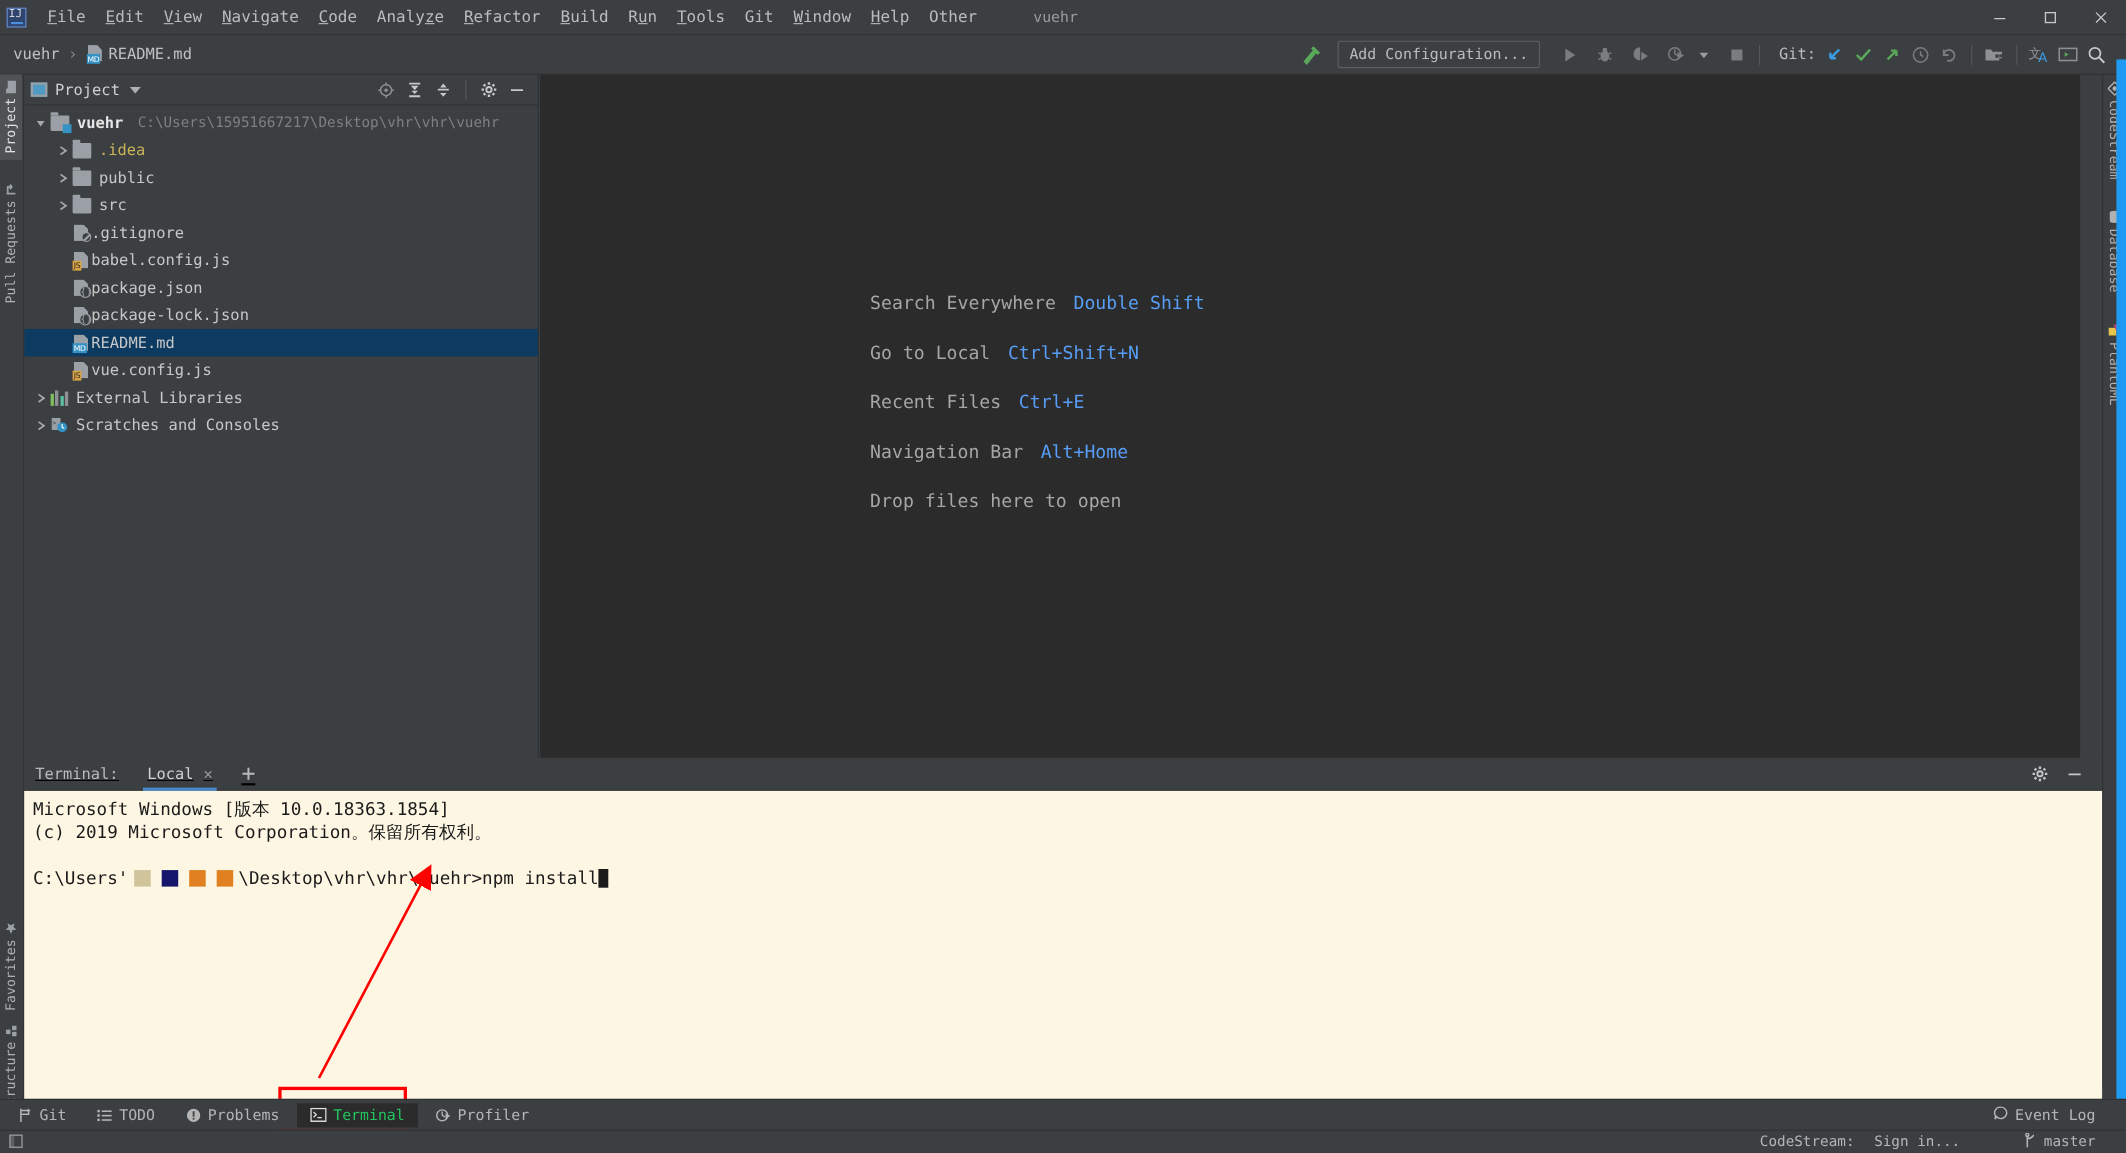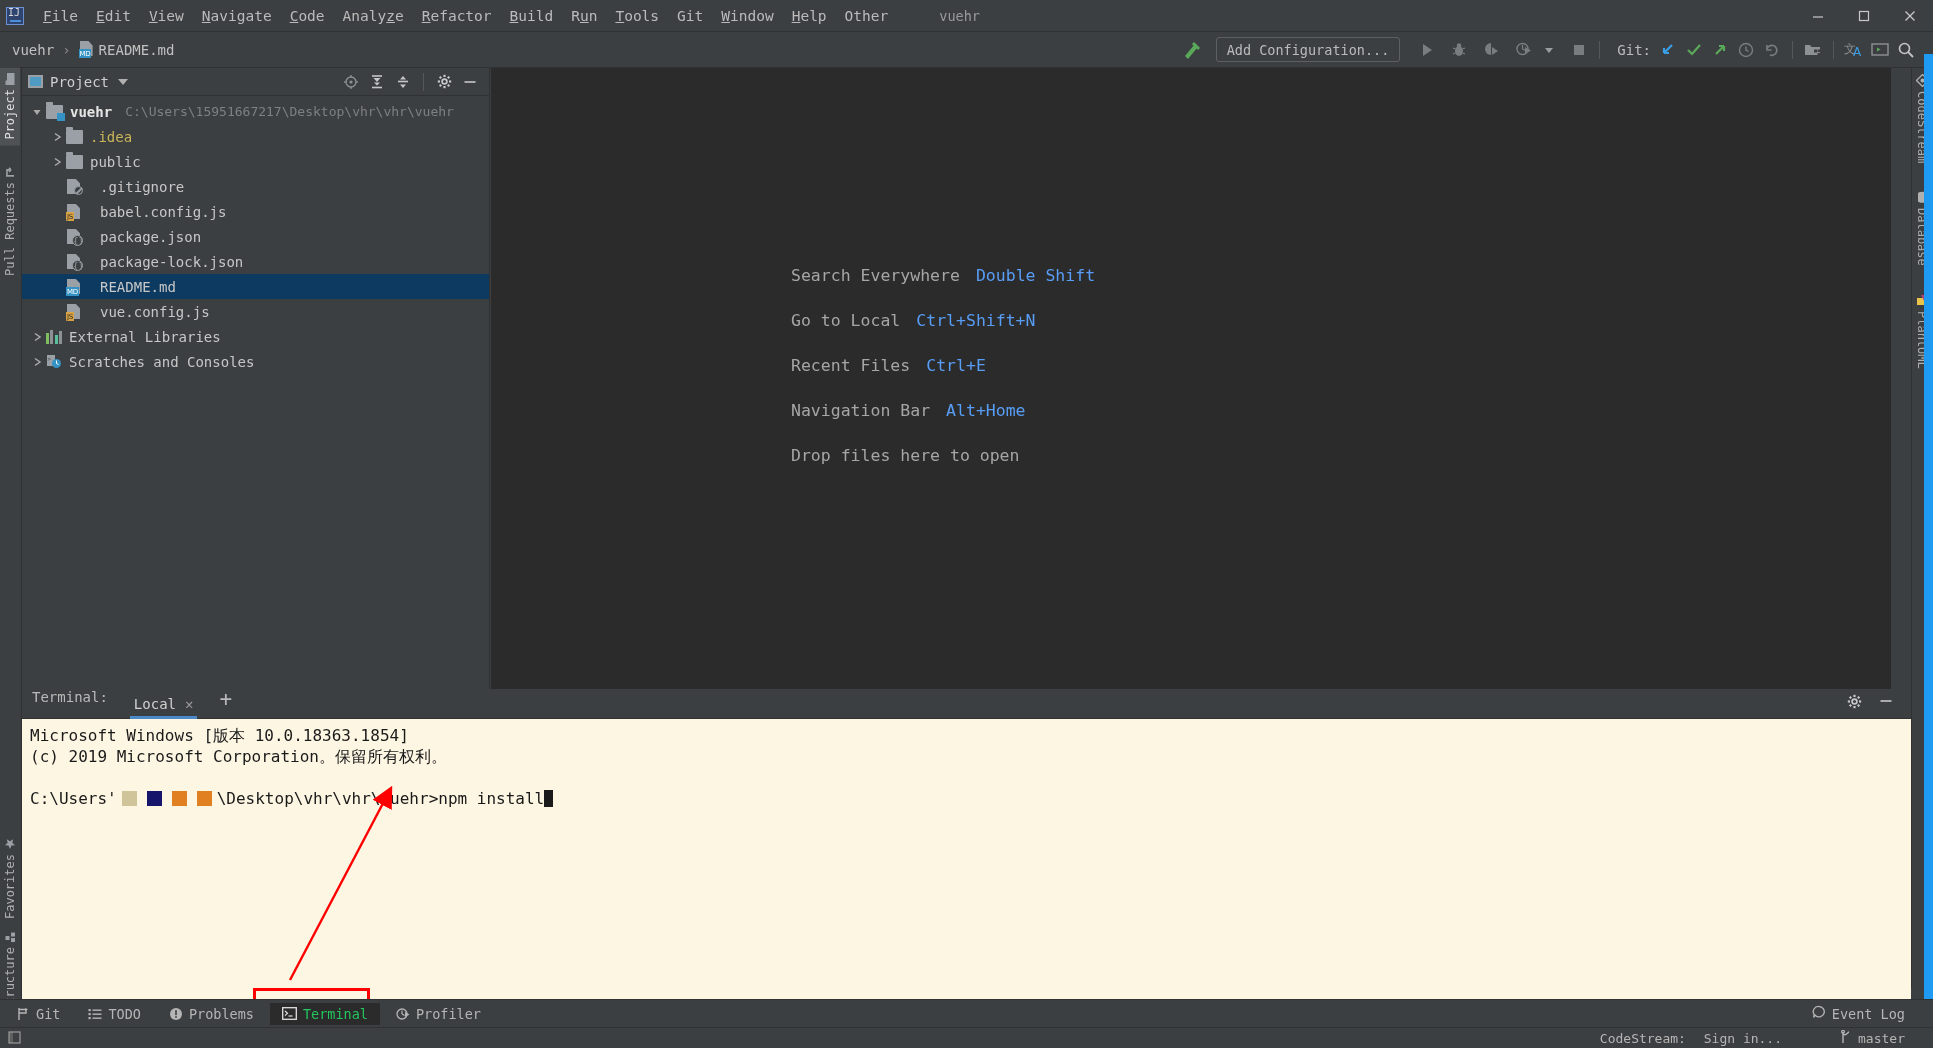--- a/index.html
+++ b/index.html
@@ -142,21 +142,21 @@
     background:#9aa0a6; border-radius: 1px 1px 0 0;
   }
   .folder-ic.mod::after {
     content:""; position:absolute; right:-2px; bottom:-2px; width:8px; height:8px;
     background:#3592c4;
   }
   .node-label { margin-left: 0; }
   .node-label.yellow { color: #c9b458; }
   .node-label.bold { font-weight: bold; color: #e6e6e6; }
   .node-path { color: #7d8084; font-size: 13px; margin-left: 13px; }
-  .file-ic { width: 16px; height: 17px; position: relative; margin-right: 18px; flex:0 0 auto; }
+  .file-ic { width: 16px; height: 17px; position: relative; margin-right: 1px; flex:0 0 auto; }
   .file-ic .sheet {
     position:absolute; left:1px; top:1px; width:13px; height:15px; background:#9aa0a6;
     clip-path: polygon(0 0, 68% 0, 100% 28%, 100% 100%, 0 100%);
   }
   .file-ic .badge {
     position:absolute; left:0px; bottom:-1px; font-size:7px; line-height:8px;
     padding: 1px 1px 0 1px; color:#fff; font-family:"DejaVu Sans",sans-serif; letter-spacing:-0.3px;
   }
   .file-ic .badge.md { background:#3592c4; }
   .file-ic .badge.js { background:#d9a343; color:#2b2b2b; }
@@ -189,22 +189,23 @@
   }
   .hint .lbl { color: #a6a6a6; }
   .hint .key { color: #589df6; margin-left: 16px; }
 
   
   #term-panel {
     position: absolute; left: 22px; top: 689px; width: 1889px; height: 310px;
     background: #3c3f41;
   }
   #term-tabs {
-    height: 30px; display: flex; align-items: flex-start; position: relative;
+    height: 30px; display: flex; align-items: center; position: relative;
     border-bottom: 1px solid #2f3133;
+    text-decoration: underline;
   }
   .term-title { color: #b9b9b9; font-size: 14px; margin-left: 10px;
     font-family:"DejaVu Sans Mono", monospace; }
   .term-tab {
     margin-left: 22px; height: 29px; display: flex; align-items: center;
     color: #d0d0d0; font-size: 14px; position: relative; padding: 0 4px;
     font-family:"DejaVu Sans Mono", monospace;
   }
   .term-tab.active::after {
     content:""; position:absolute; left:0; right:0; bottom:-1px; height:3px; background:#4a88c7;
@@ -575,20 +576,31 @@
           <svg width="10" height="10" viewBox="0 0 10 10">
             <path d="M3 1.5 L8 5 L3 8.5" fill="none" stroke="#a9a9a9" stroke-width="1.5"></path>
           </svg>
         </span>
         <span style="display: flex; align-items: center;">
           <span class="folder-ic"></span>
         </span>
         <span class="node-label">public</span>
       </div>
       <div class="tnode" style="padding-left: 26px;">
+        <span class="arrow">
+          <svg width="10" height="10" viewBox="0 0 10 10">
+            <path d="M3 1.5 L8 5 L3 8.5" fill="none" stroke="#a9a9a9" stroke-width="1.5"></path>
+          </svg>
+        </span>
+        <span style="display: flex; align-items: center;">
+          <span class="folder-ic"></span>
+        </span>
+        <span class="node-label">src</span>
+      </div>
+      <div class="tnode" style="padding-left: 26px;">
         <span class="arrow empty"></span>
         <span style="display: flex; align-items: center;">
           <span class="file-ic">
             <span class="sheet"></span>
             <span class="deny"></span>
           </span>
         </span>
         <span class="node-label">.gitignore</span>
       </div>
       <div class="tnode" style="padding-left: 26px;">

